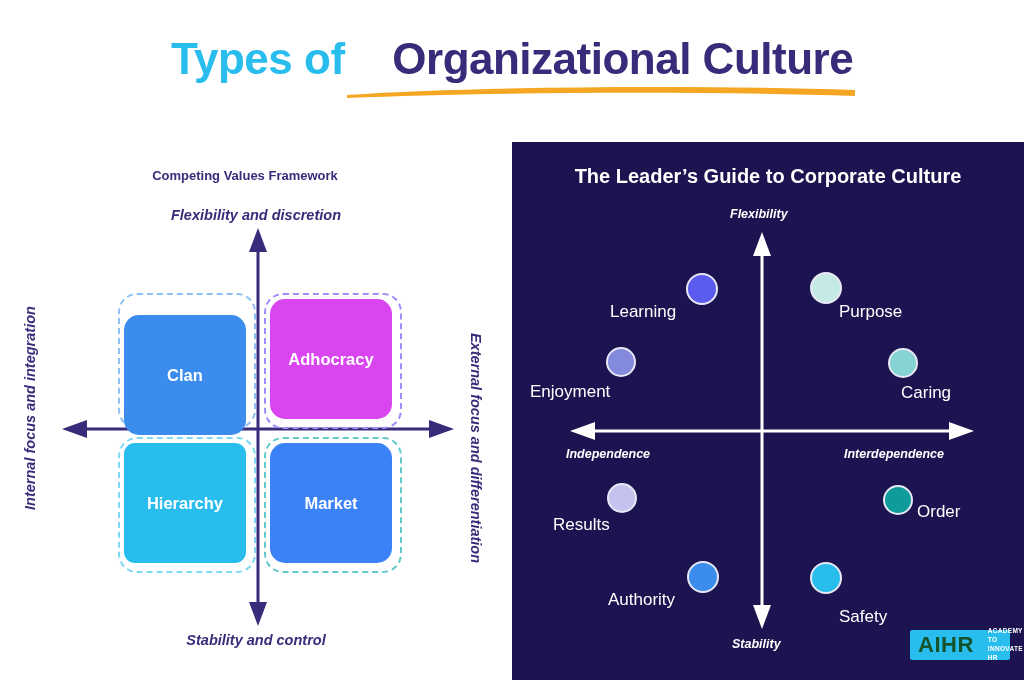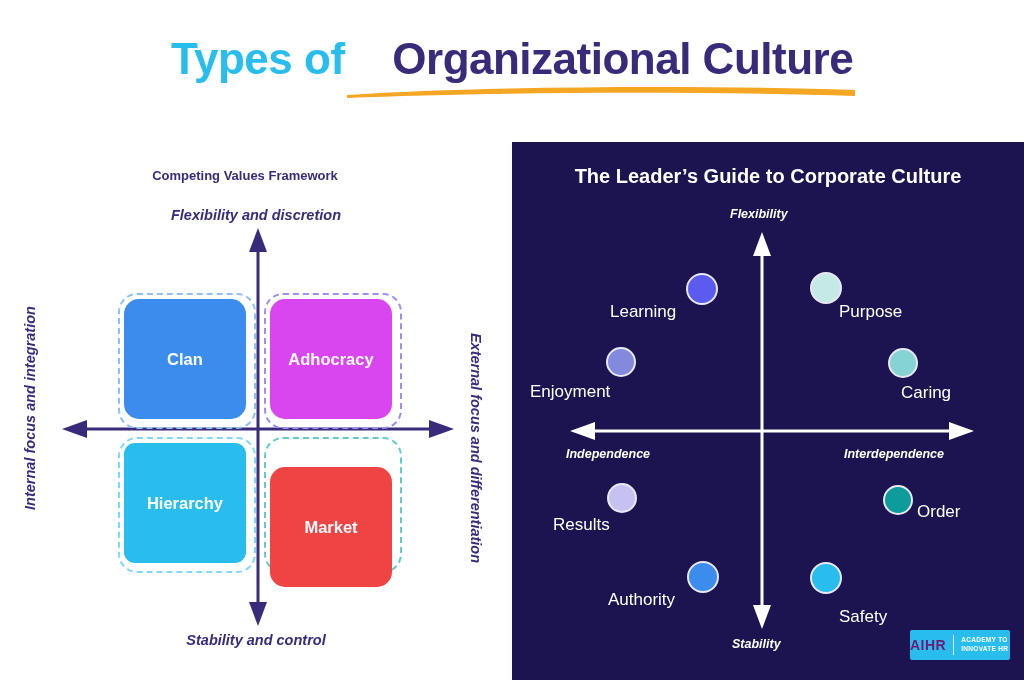--- a/index.html
+++ b/index.html
@@ -122,27 +122,27 @@
     font-weight: bold;
   }
   .quad-outline {
     position: absolute;
     width: 134px;
     height: 132px;
     border-radius: 19px;
     border-width: 2px;
     border-style: dashed;
   }
-  #box-clan      { left: 124px; top: 157px; background: #3b8ced; text-align: right; }
+  #box-clan      { left: 124px; top: 173px; background: #3b8ced; text-align: right; }
   #out-clan      { left: 118px; top: 151px; border-color: #8fc0f5; }
   #box-adhocracy { left: 270px; top: 157px; background: #d946ef; }
   #out-adhocracy { left: 264px; top: 151px; border-color: #9d8ff9; }
   #box-hierarchy { left: 124px; top: 301px; background: #29bdee; border-radius: 11px; }
   #out-hierarchy { left: 118px; top: 295px; border-color: #7fd9f5; }
-  #box-market    { left: 270px; top: 301px; background: #ef4444; margin-top: 24px; }
+  #box-market    { left: 270px; top: 301px; background: #3b82f6; }
   #out-market    { left: 264px; top: 295px; border-color: #63c9c9; }
 
   
   #right-panel {
     position: absolute;
     left: 512px;
     top: 142px;
     width: 512px;
     height: 538px;
     background: #1b1450;
@@ -197,24 +197,25 @@
     left: 398px;
     top: 488px;
     width: 100px;
     height: 30px;
     background: #29bdee;
     border-radius: 2px;
     display: flex;
     align-items: center;
   }
   #aihr-mark {
-    color: #701a75;
-    font-size: 14px;
+    color: #14532d;
+    font-size: 22px;
     font-weight: bold;
     letter-spacing: 0.5px;
+    padding-left: 8px;
   }
   #aihr-divider {
     width: 1px;
     height: 20px;
     background: #ffffff;
     margin: 0 7px;
     opacity: 0.9;
   }
   #aihr-tag {
     color: #ffffff;

